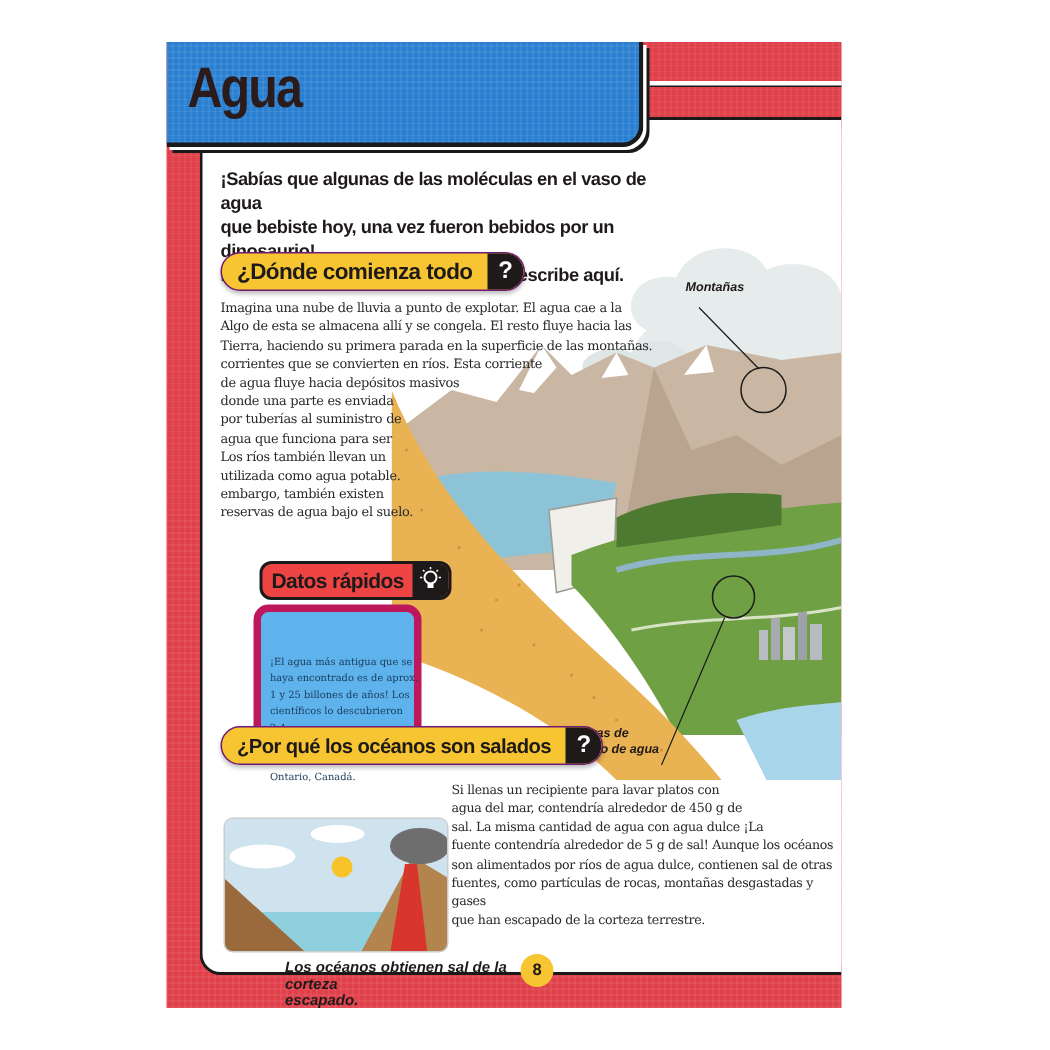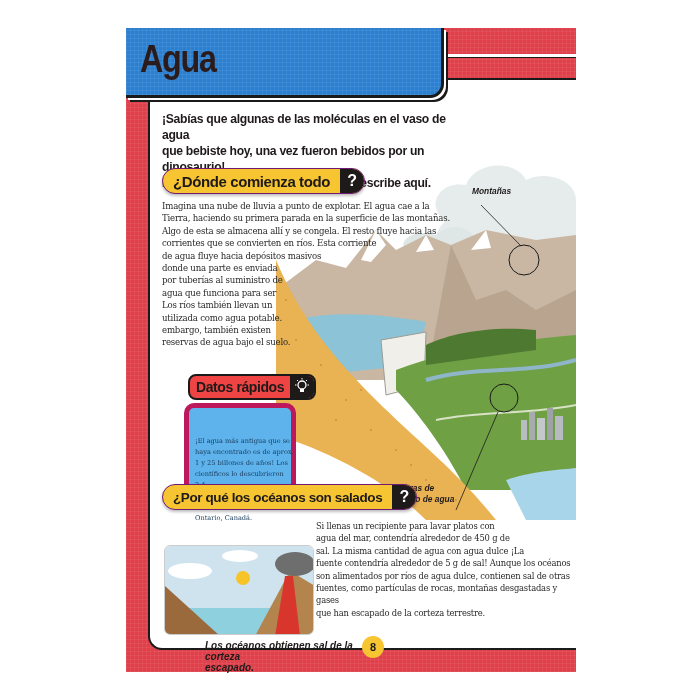--- a/index.html
+++ b/index.html
@@ -1,19 +1,19 @@
 <!DOCTYPE html>
 <html><head>
 <meta charset="utf-8">
 <style>
   * { box-sizing: border-box; margin: 0; padding: 0; }
   html, body { width: 700px; height: 700px; background: #ffffff; overflow: hidden; }
   body { position: relative; font-family: "Liberation Sans", sans-serif; }
 
-  .page { position: absolute; left: 126px; top: 28px; width: 498px; height: 644px; }
+  .page { position: absolute; left: 111px; top: 28px; width: 498px; height: 644px; }
 
   
   .red-frame { position: absolute; left: 0; top: 0; width: 450px; height: 644px;
     background: #e0404a;
     background-image: repeating-linear-gradient(0deg, rgba(255,255,255,0.06) 0 1px, transparent 1px 4px),
                       repeating-linear-gradient(90deg, rgba(255,255,255,0.06) 0 1px, transparent 1px 4px);
   }
   .white-panel { position: absolute; left: 22px; top: 50px; width: 428px; height: 572px;
     background: #ffffff; border: 2px solid #1a1a1a; border-right: none; border-radius: 14px 0 0 14px;
   }
@@ -146,22 +146,22 @@
     <div>suministro de agua</div>
   </div>
 
   <div class="pill" style="left:36px; top:140px;">
     <span class="pill-label">¿Dónde comienza todo</span>
     <span class="pill-q">?</span>
   </div>
 
   <div class="body-text" style="left:36px; top:172px; width:300px;">
     <div>Imagina una nube de lluvia a punto de explotar. El agua cae a la</div>
+    <div>Algo de esta se almacena allí y se congela. El resto fluye hacia las</div>
     <div>Tierra, haciendo su primera parada en la superficie de las montañas.</div>
-    <div>Algo de esta se almacena allí y se congela. El resto fluye hacia las</div>
     <div>corrientes que se convierten en ríos. Esta corriente</div>
     <div>de agua fluye hacia depósitos masivos</div>
     <div>donde una parte es enviada</div>
     <div>por tuberías al suministro de</div>
     <div>agua que funciona para ser</div>
     <div>Los ríos también llevan un</div>
     <div>utilizada como agua potable.</div>
     <div>embargo, también existen</div>
     <div>reservas de agua bajo el suelo.</div>
   </div>

